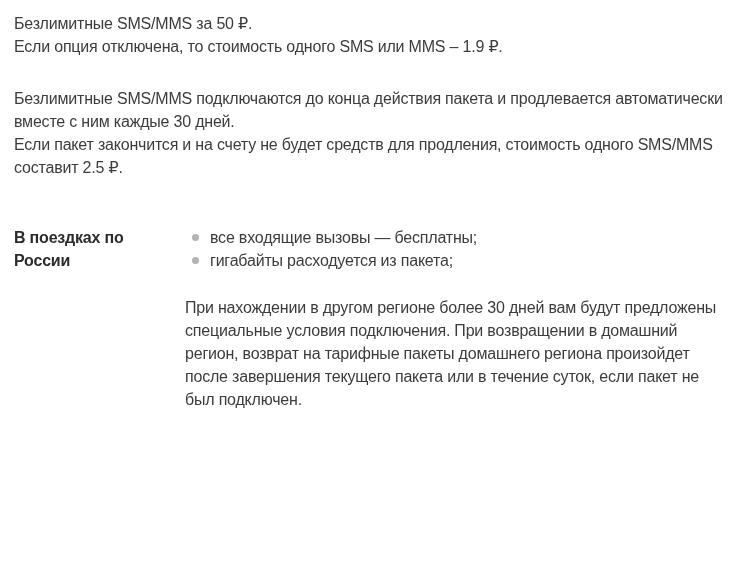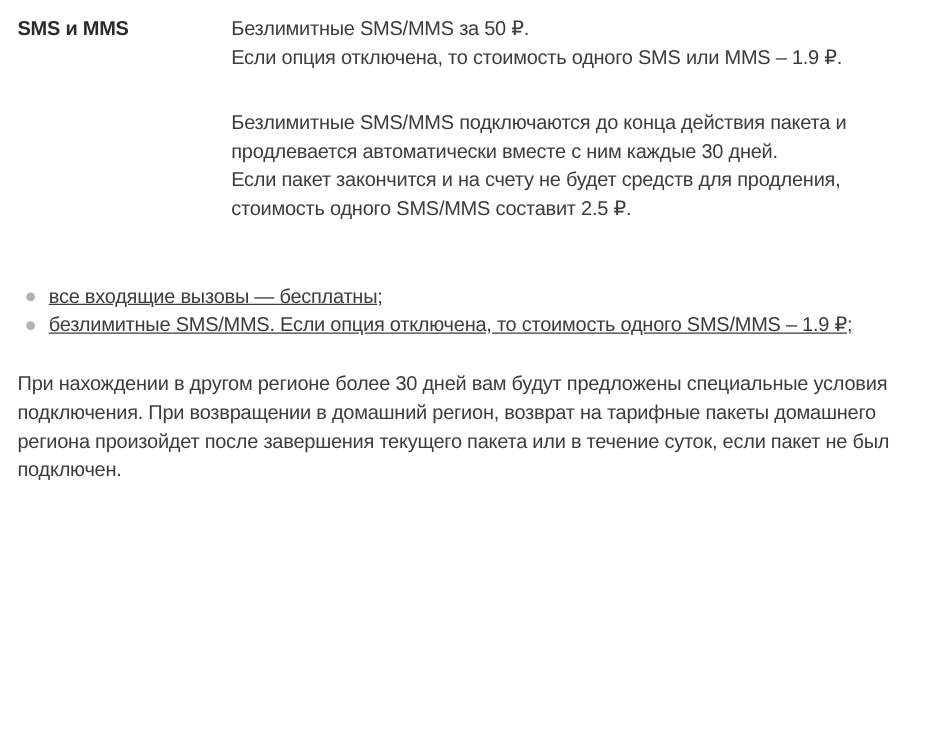--- a/index.html
+++ b/index.html
@@ -58,49 +58,48 @@
     width: 7px;
     height: 7px;
     border-radius: 50%;
     background: #b3b3b3;
     flex-shrink: 0;
     margin: 8px 11px 0 7px;
   }
   .li-text {
     flex: 1;
     min-width: 0;
-    text-decoration: underline;
   }
 </style>
 </head>
 <body>
 
 <div class="page">
 
   <div class="section-row">
-    <div class="section-label">SMS и MMS</div>
     <div class="section-content">
       <p class="para mb-lg">Безлимитные SMS/MMS за 50 ₽.
 Если опция отключена, то стоимость одного SMS или MMS – 1.9 ₽.</p>
       <p class="para">Безлимитные SMS/MMS подключаются до конца действия пакета и продлевается автоматически вместе с ним каждые 30 дней.
 Если пакет закончится и на счету не будет средств для продления, стоимость одного SMS/MMS составит 2.5 ₽.</p>
     </div>
   </div>
 
   <div class="section-row">
+    <div class="section-label">В поездках по России</div>
     <div class="section-content">
 
       <ul class="bullet-list">
         <li>
           <span class="bullet-dot"></span>
           <span class="li-text">все входящие вызовы — бесплатны;</span>
         </li>
         <li>
           <span class="bullet-dot"></span>
-          <span class="li-text">безлимитные SMS/MMS. Если опция отключена, то стоимость одного SMS/MMS – 1.9 ₽;</span>
+          <span class="li-text">гигабайты расходуется из пакета;</span>
         </li>
       </ul>
 
       <p class="para mt-md">При нахождении в другом регионе более 30 дней вам будут предложены специальные условия подключения. При возвращении в домашний регион, возврат на тарифные пакеты домашнего региона произойдет после завершения текущего пакета или в течение суток, если пакет не был подключен.</p>
     </div>
   </div>
 
 </div>
 
 </body></html>

